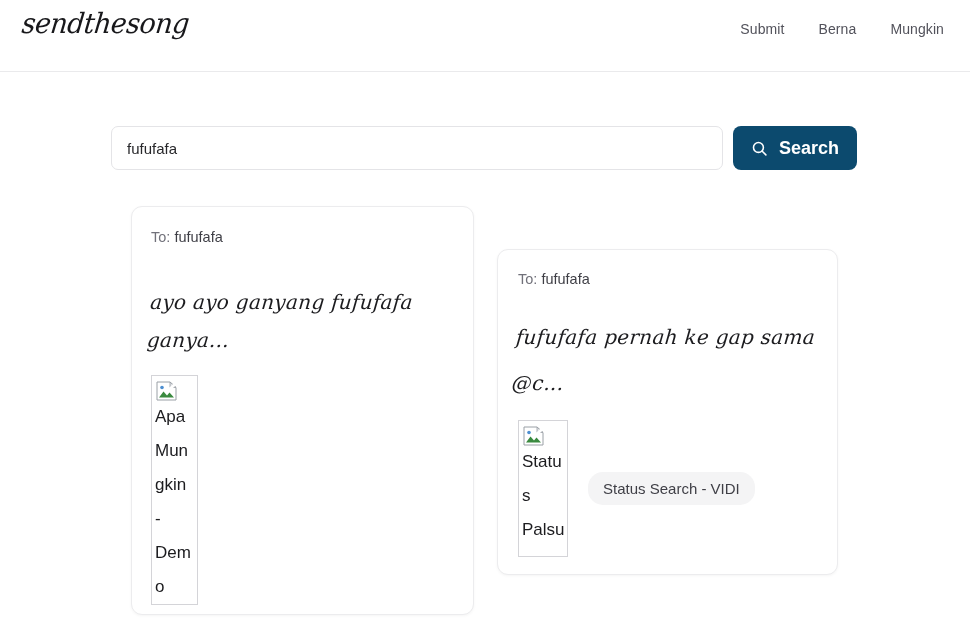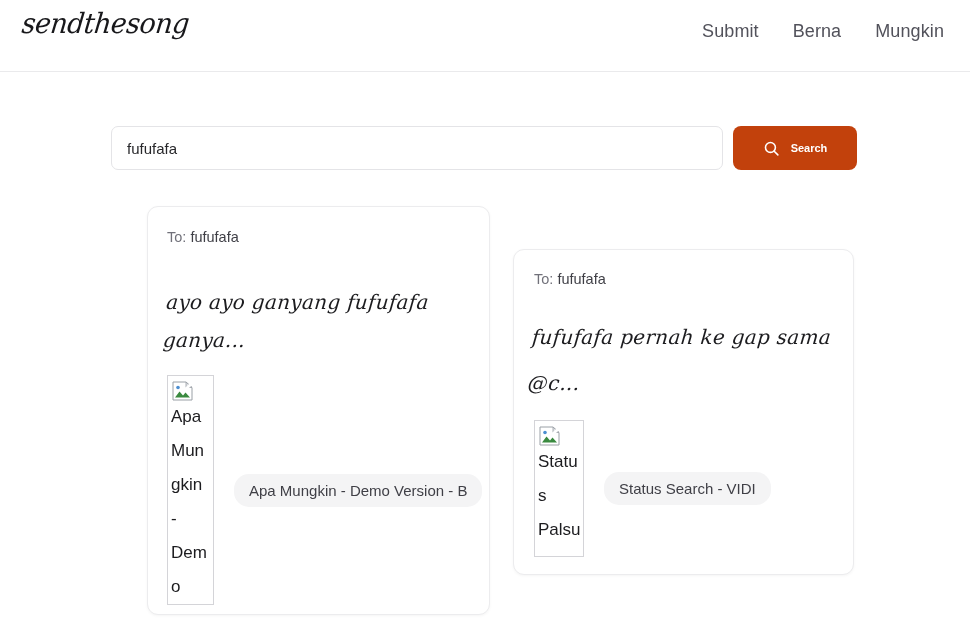--- a/index.html
+++ b/index.html
@@ -41,21 +41,21 @@
   }
   .main-nav {
     position: absolute;
     right: 26px;
     top: 21px;
     display: flex;
     gap: 34px;
     align-items: center;
   }
   .nav-link {
-    font-size: 18px;
+    font-size: 14px;
     color: #52525b;
     text-decoration: none;
     letter-spacing: 0.1px;
     white-space: nowrap;
   }
 
   
   .search-row {
     position: absolute;
     left: 111px;
@@ -77,40 +77,40 @@
     color: #27272a;
     outline: none;
   }
   .search-input::placeholder { color: #a1a1aa; }
   .search-button {
     position: absolute;
     right: 0;
     top: 0;
     width: 124px;
     height: 44px;
-    background: #c2410c;
+    background: #0c4a6e;
     border: none;
     border-radius: 8px;
     color: #ffffff;
     font-family: "Liberation Sans", sans-serif;
-    font-size: 11px;
+    font-size: 18px;
     font-weight: 700;
     display: flex;
     align-items: center;
     justify-content: center;
     gap: 11px;
     cursor: pointer;
     padding: 0;
   }
   .search-button svg { display: block; }
 
   
   .results {
     position: absolute;
-    left: 16px;
+    left: 0;
     top: 0;
     width: 784px;
     height: 623px;
   }
   .card {
     position: absolute;
     background: #ffffff;
     border: 1px solid #ececee;
     border-radius: 11px;
     box-shadow: 0 1px 3px rgba(0,0,0,0.045);
@@ -237,21 +237,20 @@
           <svg width="22" height="20" viewBox="0 0 22 20">
             <path d="M1 1 H14 L20 6.5 V19 H1 Z" fill="#ffffff" stroke="#9aa0a6" stroke-width="1"></path>
             <path d="M14 1 V6.5 H20 Z" fill="#dfe1e5" stroke="#9aa0a6" stroke-width="0.8"></path>
             <path d="M3 16.5 L7.5 10.5 L11 14.5 L13.5 11.5 L18 16.5 Z" fill="#3a8a3f"></path>
             <circle cx="6" cy="6.5" r="1.8" fill="#4d8fd1"></circle>
             <path d="M20 0 L22 2 L14 10 L12 8 Z" fill="#ffffff"></path>
           </svg>
         </span>
         <span>Apa Mungkin - Demo Version - by Berna</span>
       </div>
-      <div class="track-pill">Apa Mungkin - Demo Version - B</div>
     </div>
   </article>
 
   <article class="card card-2">
     <div class="card-to">
       <span>To:</span>
       <span class="to-name">fufufafa</span>
     </div>
 
     <div class="card-message">fufufafa pernah ke gap sama @c...</div>

